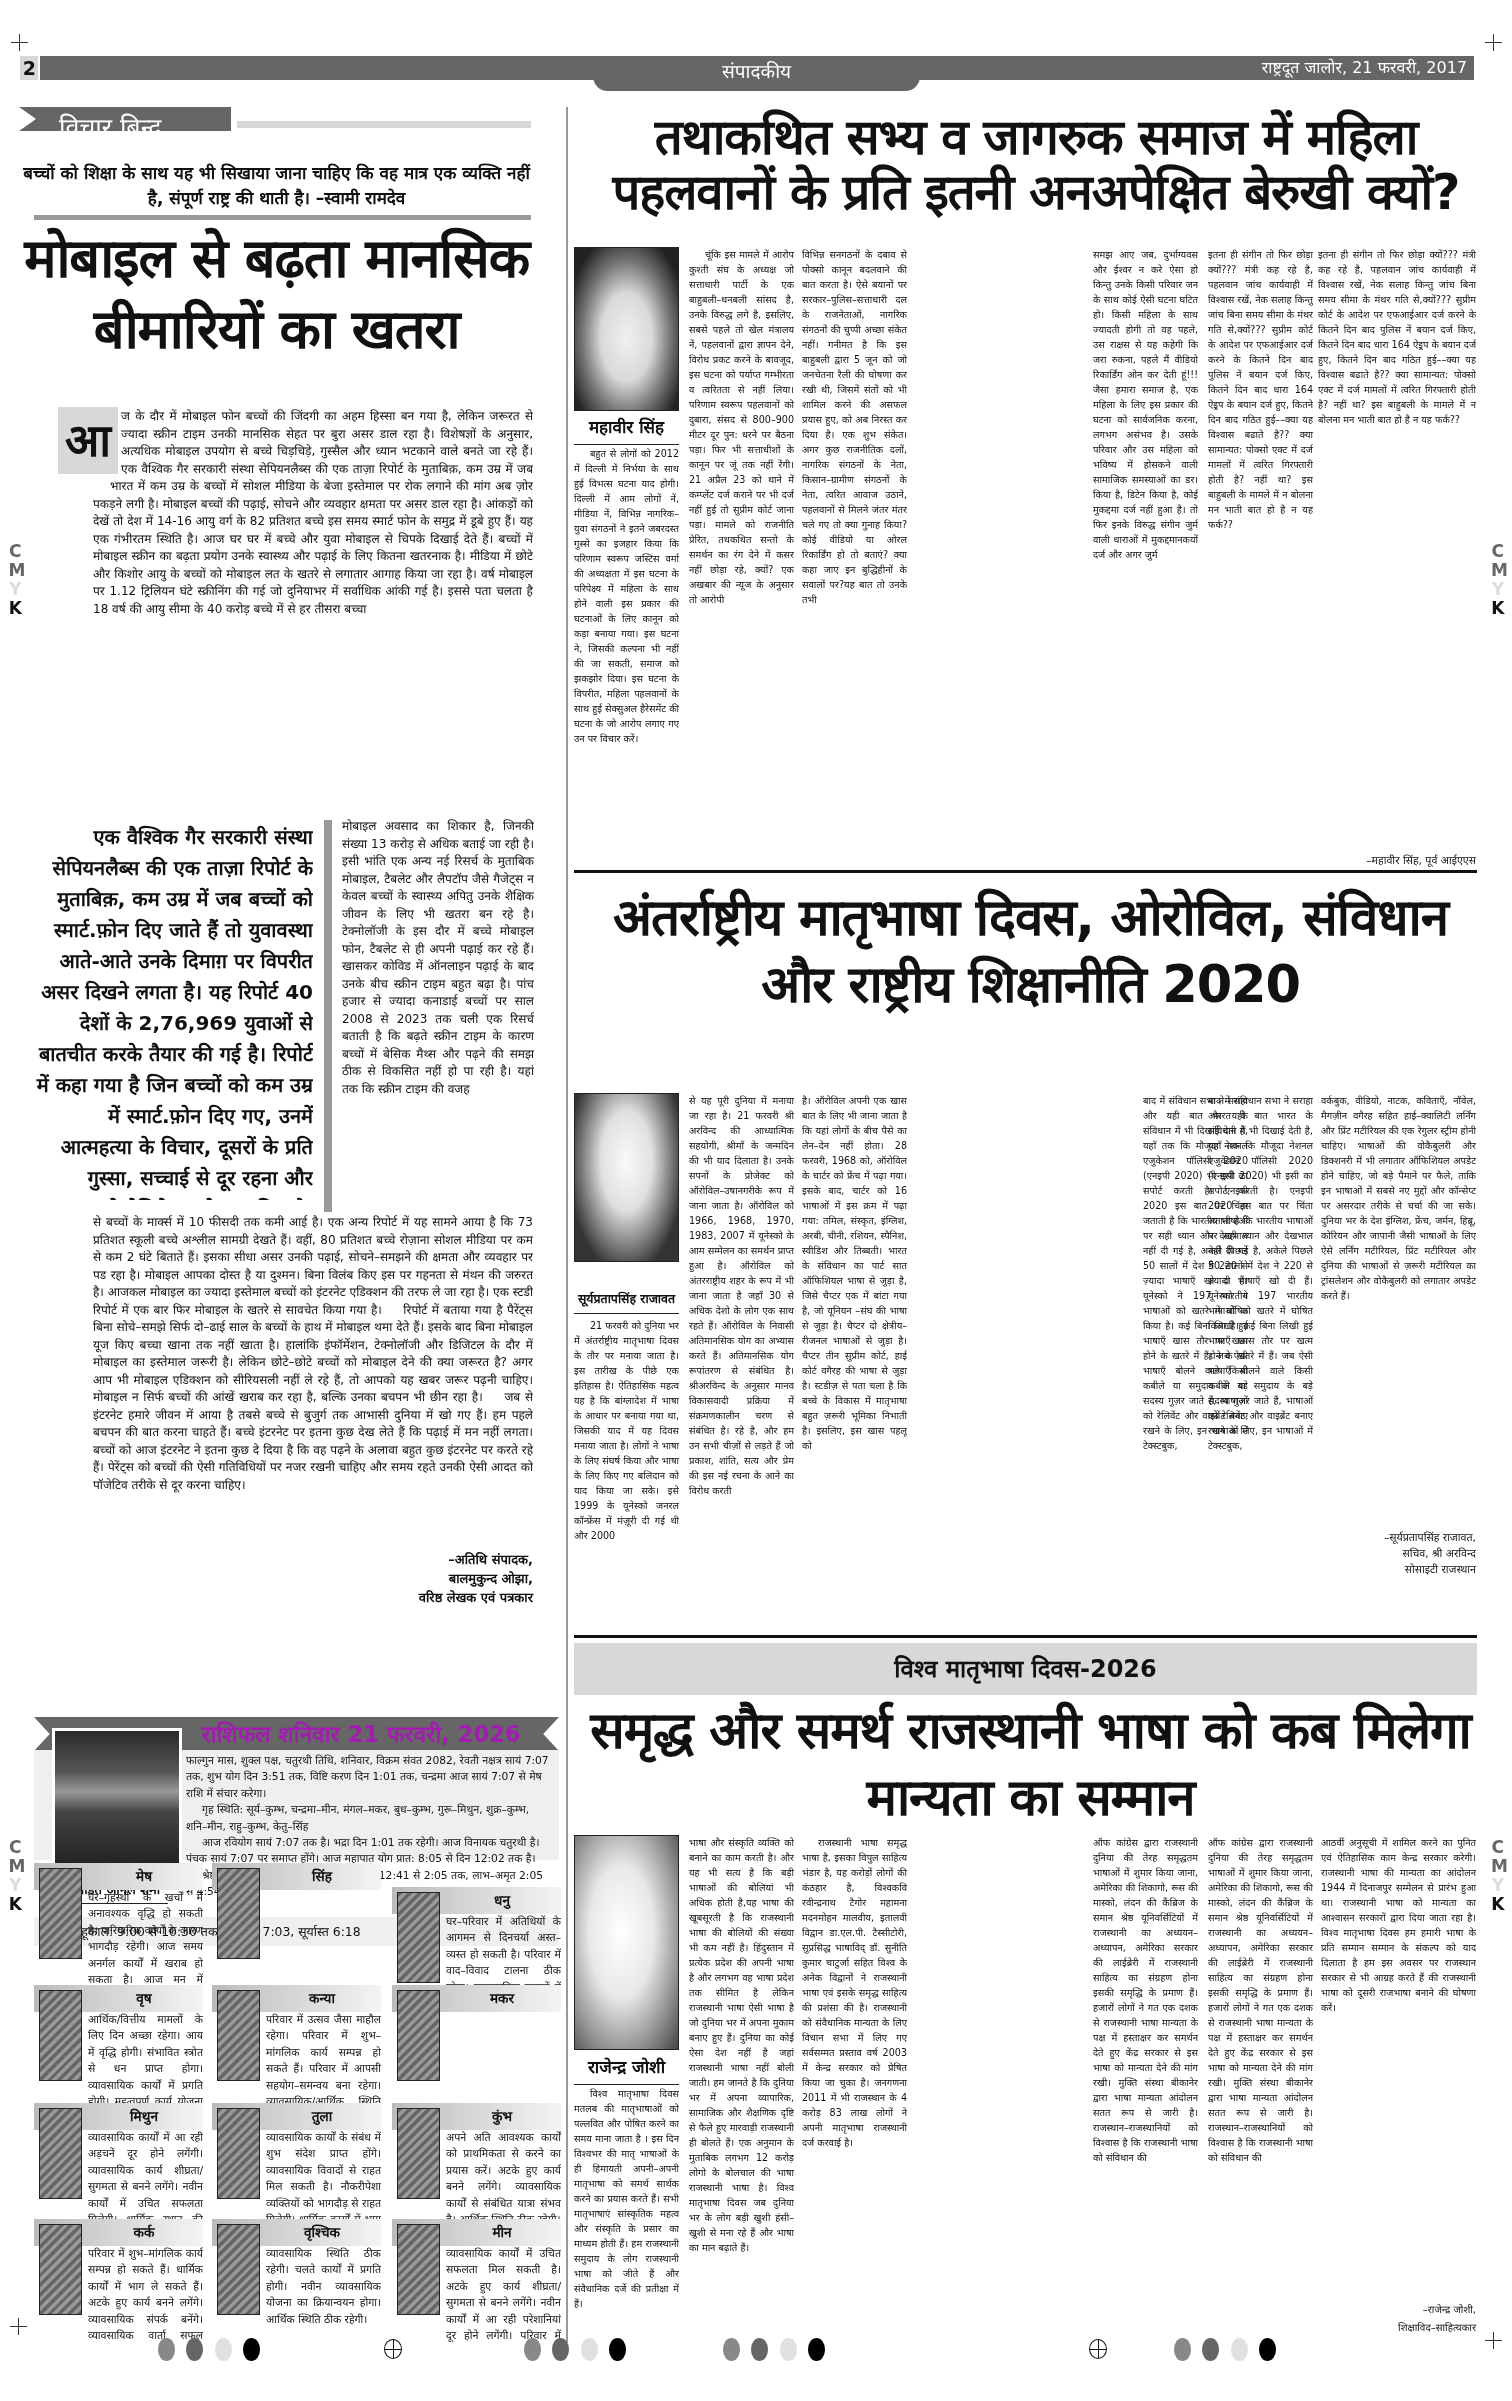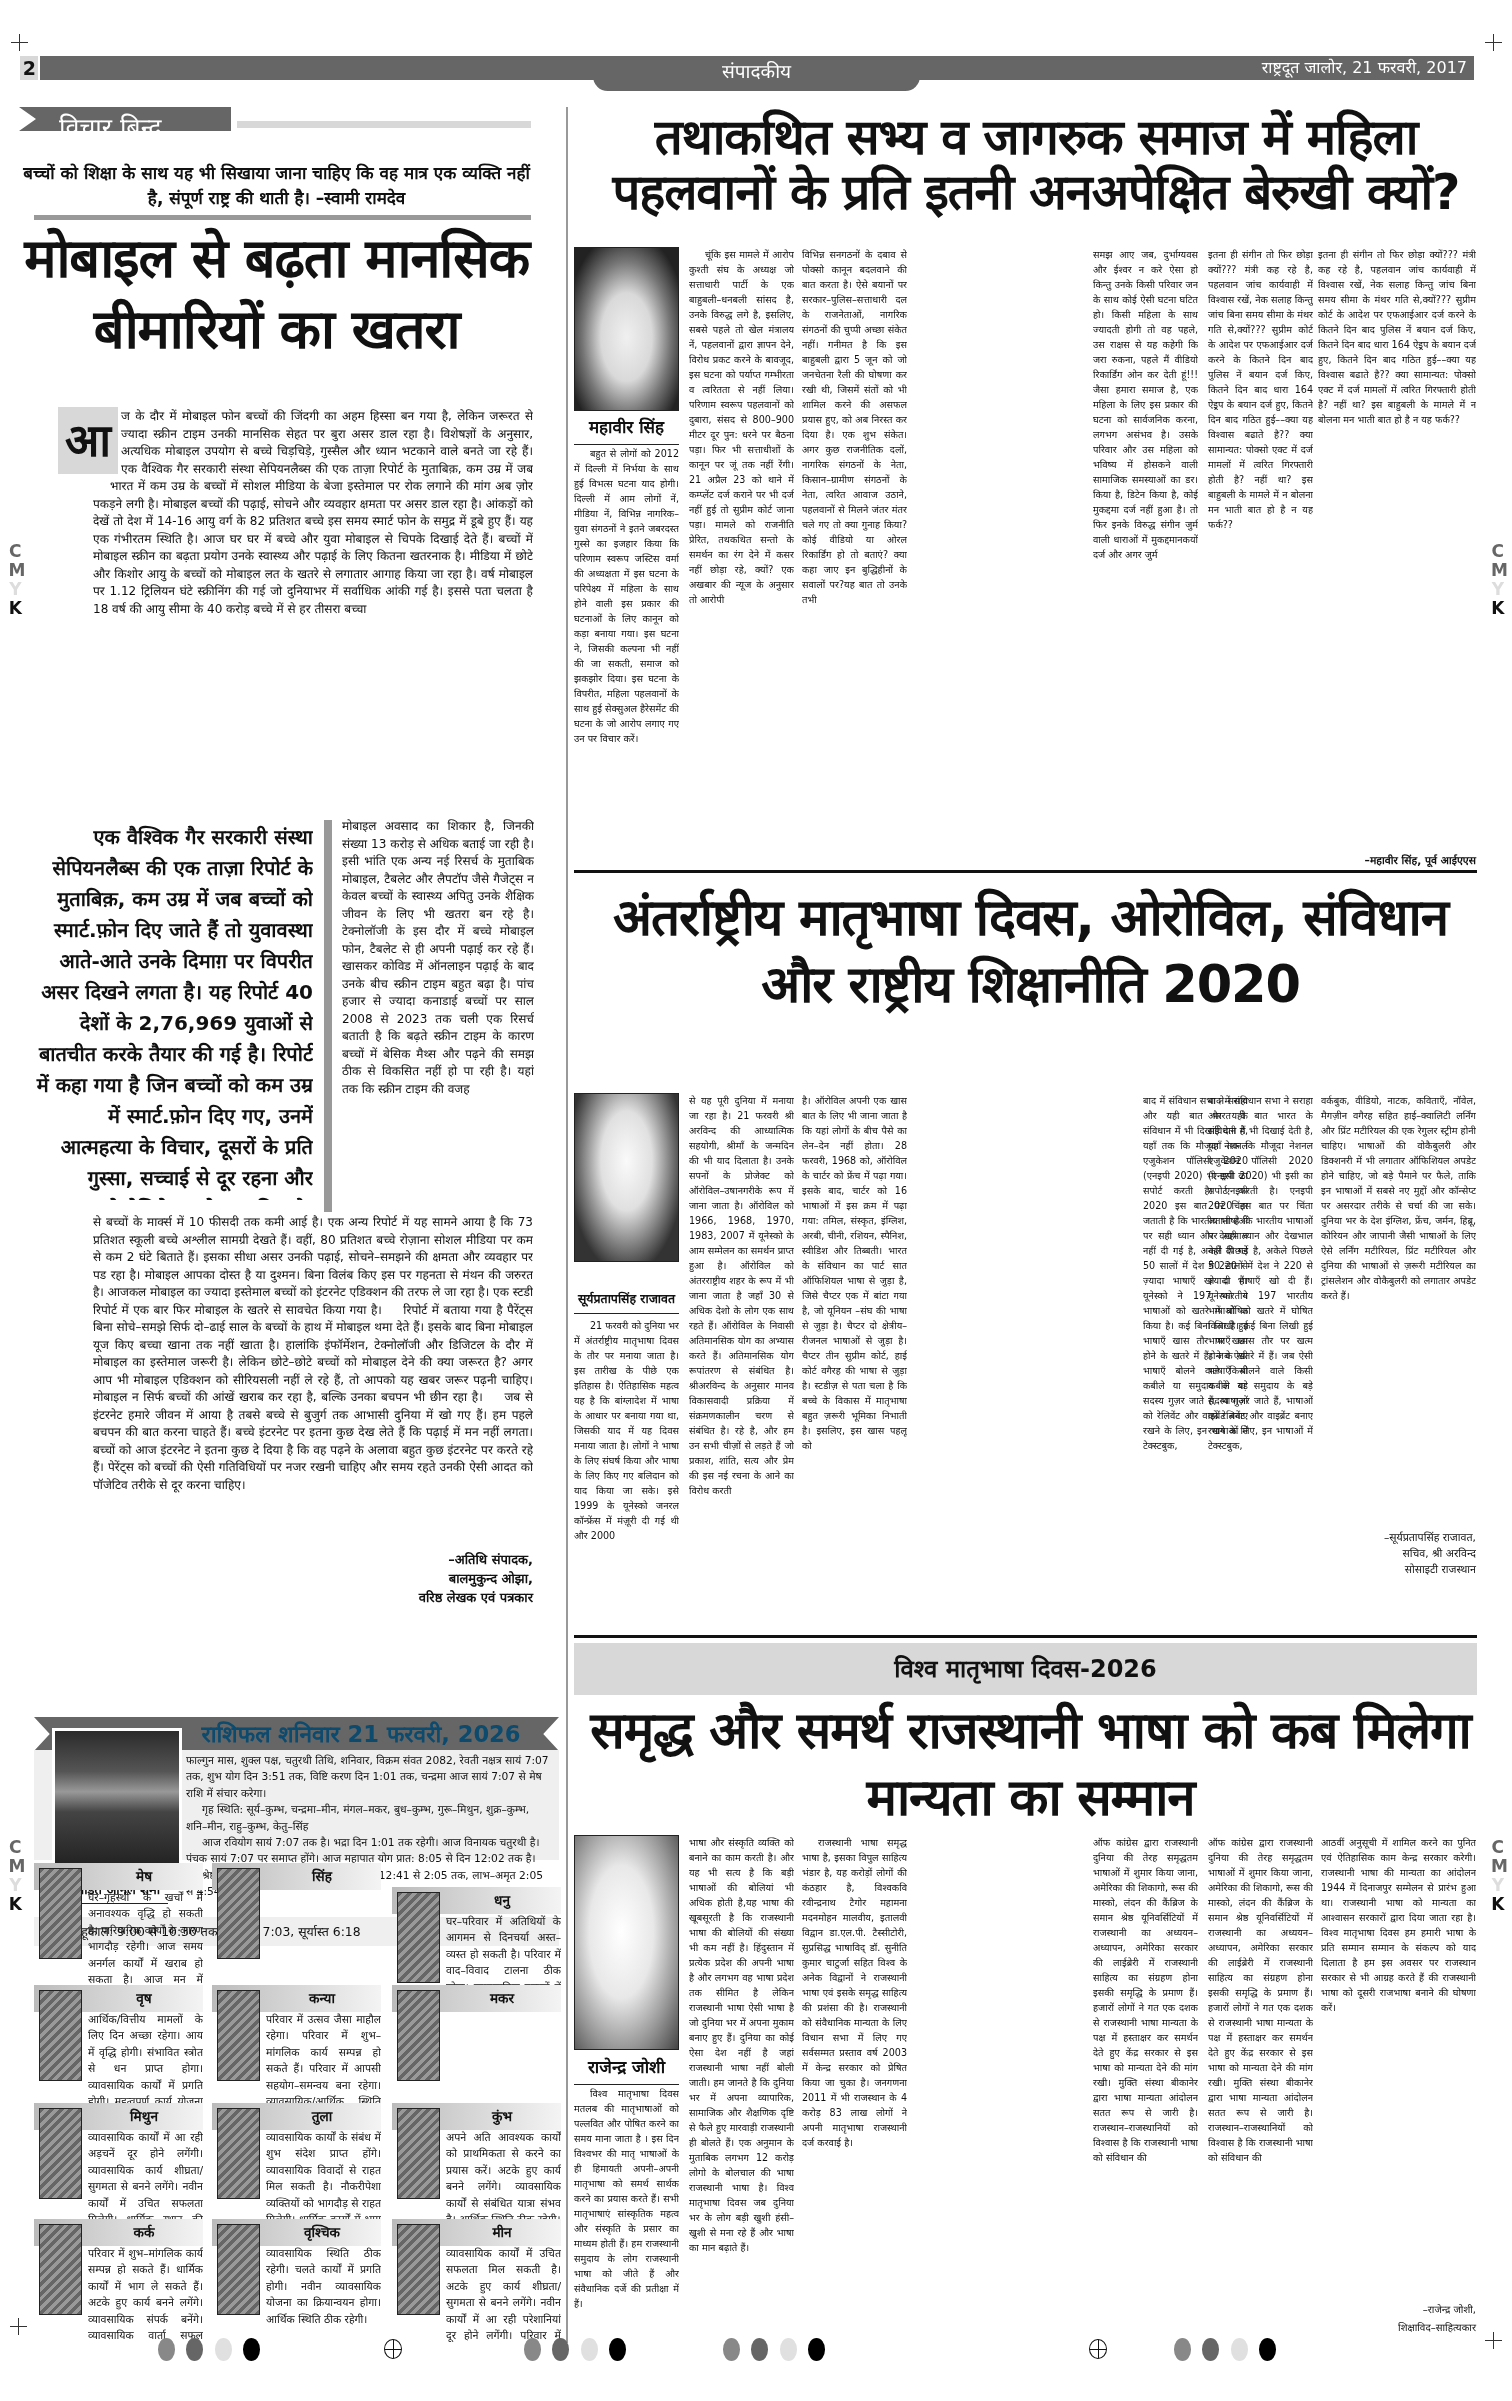--- a/index.html
+++ b/index.html
@@ -23,21 +23,21 @@
   .rule-grey { height: 4.5px; background: #999; }
   .h-left { left: 22.6px; top: 223px; width: 508px; text-align: center; font-size: 54px; font-weight: bold; line-height: 71px; letter-spacing: -1.1px; }
   .dropcap { left: 58px; top: 407px; width: 60px; height: 67px; background: #d8d8d8; font-size: 45px; font-weight: bold; text-align: center; line-height: 67px; }
   .body-txt { font-size: 12px; line-height: 17.5px; text-align: justify; color: #111; }
   .pull-quote { font-size: 20px; font-weight: bold; line-height: 31px; text-align: right; }
   .pull-bar { background: #999; width: 8px; }
   .byline-r { text-align: right; font-weight: bold; font-size: 13px; line-height: 19px; }
 
   
   .rf-banner { left: 34px; top: 1717px; width: 525px; height: 34px; background: #666; clip-path: polygon(0 0,100% 0,97% 50%,100% 100%,0 100%,3% 50%); }
-  .rf-title { left: 186px; top: 1717px; width: 350px; text-align: center; color: #0c4a6e; font-size: 22.6px; line-height: 34px; font-weight: bold; }
+  .rf-title { left: 186px; top: 1717px; width: 350px; text-align: center; color: #a21caf; font-size: 22.6px; line-height: 34px; font-weight: bold; }
   .rf-box { left: 34px; top: 1750px; width: 525px; height: 110px; background: #efefef; }
   .rf-photo { left: 52px; top: 1728px; width: 130px; height: 141px; background: linear-gradient(180deg,#2b2b2b 0%,#555 30%,#999 45%,#444 60%,#222 100%); border: 3.4px solid #fff; }
   .rf-panchang { left: 186px; top: 1753px; width: 367px; font-size: 10.7px; line-height: 16.4px; }
   .rf-pundit { left: 62px; top: 1880px; width: 113px; text-align: center; font-size: 13px; font-weight: bold; }
   .zodiac-card { position: absolute; width: 169px; }
   .zc-head { height: 27px; background: linear-gradient(90deg,#bbb,#f4f4f4); text-align: center; font-weight: bold; font-size: 13.6px; line-height: 27px; padding-left: 51px; }
   .zc-img { position: absolute; left: 4.5px; top: 4.5px; width: 43px; height: 91px; background: repeating-linear-gradient(135deg,#666 0 3.4px,#999 3.4px 6.8px); border: 1.7px solid #222; }
   .zc-text { font-size: 10.7px; line-height: 16.4px; text-align: justify; }
   .zc-text .indent { display: block; padding-left: 54px; }
 
@@ -216,21 +216,21 @@
 
 <div class="abs h-main" style="left:576px;top:110px;width:920px;font-size:49px;line-height:55px;">तथाकथित सभ्य व जागरुक समाज में महिला पहलवानों के प्रति इतनी अनअपेक्षित बेरुखी क्यों?</div>
 <div class="abs photo photo-1" style="left:574px;top:247px;width:105px;height:164px;"></div>
 <div class="abs author-name" style="left:574px;top:415px;width:105px;">महावीर सिंह</div>
 <div class="abs col-txt" style="left:574px;top:446px;width:105px;height:423px;overflow:hidden;text-indent:16px;"><span>बहुत से लोगों को 2012 में दिल्ली में निर्भया के साथ हुई विभत्स घटना याद होगी। दिल्ली में आम लोगों नें, मीडिया नें, विभिन्न नागरिक–युवा संगठनों ने इतने जबरदस्त गुस्से का इजहार किया कि परिणाम स्वरूप जस्टिस वर्मा की अध्यक्षता में इस घटना के परिपेक्ष्य में महिला के साथ होने वाली इस प्रकार की घटनाओं के लिए कानून को कड़ा बनाया गया। इस घटना ने, जिसकी कल्पना भी नहीं की जा सकती, समाज को झकझोर दिया। इस घटना के विपरीत, महिला पहलवानों के साथ हुई सेक्सुअल हैरेसमेंट की घटना के जो आरोप लगाए गए उन पर विचार करें।</span></div>
 <div class="abs col-txt" style="left:689px;top:247px;width:105px;height:621px;overflow:hidden;text-indent:16px;"><span>चूंकि इस मामले में आरोप कुश्ती संघ के अध्यक्ष जो सत्ताधारी पार्टी के एक बाहुबली–धनबली सांसद है, उनके विरुद्ध लगे है, इसलिए, सबसे पहले तो खेल मंत्रालय नें, पहलवानों द्वारा ज्ञापन देने, विरोध प्रकट करने के बावजूद, इस घटना को पर्याप्त गम्भीरता व त्वरितता से नहीं लिया। परिणाम स्वरूप पहलवानों को दुबारा, संसद से 800–900 मीटर दूर पुन: धरने पर बैठना पड़ा। फिर भी सत्ताधीशों के कानून पर जूं तक नहीं रेंगी। 21 अप्रैल 23 को थाने में कम्प्लेंट दर्ज कराने पर भी दर्ज नहीं हुई तो सुप्रीम कोर्ट जाना पड़ा। मामले को राजनीति प्रेरित, तथकथित सन्तो के समर्थन का रंग देने में कसर नहीं छोड़ा रहे, क्यों? एक अखबार की न्यूज के अनुसार तो आरोपी</span></div>
 <div class="abs col-txt" style="left:802px;top:247px;width:105px;height:621px;overflow:hidden;"><span>विभिन्न सनगठनों के दबाव से पोक्सो कानून बदलवाने की बात करता है। ऐसे बयानों पर सरकार–पुलिस–सत्ताधारी दल के राजनेताओं, नागरिक संगठनों की चुप्पी अच्छा संकेत नहीं। गनीमत है कि इस बाहुबली द्वारा 5 जून को जो जनचेतना रैली की घोषणा कर रखी थी, जिसमें संतों को भी शामिल करने की असफल प्रयास हुए, को अब निरस्त कर दिया है। एक शुभ संकेत। अगर कुछ राजनीतिक दलों, नागरिक संगठनों के नेता, किसान–ग्रामीण संगठनों के नेता, त्वरित आवाज उठाने, पहलवानों से मिलने जंतर मंतर चले गए तो क्या गुनाह किया? कोई वीडियो या ओरल रिकार्डिंग हो तो बताएं? क्या कहा जाए इन बुद्धिहीनों के सवालों पर?यह बात तो उनके तभी</span></div>
 <div class="abs col-txt" style="left:1093px;top:247px;width:105px;height:621px;overflow:hidden;"><span>समझ आए जब, दुर्भाग्यवस और ईश्वर न करे ऐसा हो किन्तु उनके किसी परिवार जन के साथ कोई ऐसी घटना घटित हो। किसी महिला के साथ ज्यादती होगी तो वह पहले, उस राक्षस से यह कहेगी कि जरा रुकना, पहले मैं वीडियो रिकार्डिंग ओन कर देती हूं!!! जैसा हमारा समाज है, एक महिला के लिए इस प्रकार की घटना को सार्वजनिक करना, लगभग असंभव है। उसके परिवार और उस महिला को भविष्य में होसकने वाली सामाजिक समस्याओं का डर। किया है, डिटेन किया है, कोई मुकद्दमा दर्ज नहीं हुआ है। तो फिर इनके विरुद्ध संगीन जुर्म वाली धाराओं में मुकद्दमानकयों दर्ज और अगर जुर्म</span></div>
 <div class="abs col-txt" style="left:1208px;top:247px;width:105px;height:621px;overflow:hidden;"><span>इतना ही संगीन तो फिर छोड़ा क्यों??? मंत्री कह रहे है, पहलवान जांच कार्यवाही में विश्वास रखें, नेक सलाह किन्तु जांच बिना समय सीमा के मंथर गति से,क्यों??? सुप्रीम कोर्ट के आदेश पर एफआईआर दर्ज करने के कितने दिन बाद पुलिस नें बयान दर्ज किए, कितने दिन बाद धारा 164 ऐइ्रप के बयान दर्ज हुए, कितने दिन बाद गठित हुई––क्या यह विश्वास बढाते है?? क्या सामान्यत: पोक्सो एक्ट में दर्ज मामलों में त्वरित गिरफ्तारी होती है? नहीं था? इस बाहुबली के मामले में न बोलना मन भाती बात हो है न यह फर्क??</span></div>
 <div class="abs col-txt" style="left:1318px;top:247px;width:158px;height:604px;overflow:hidden;"><span>इतना ही संगीन तो फिर छोड़ा क्यों??? मंत्री कह रहे है, पहलवान जांच कार्यवाही में विश्वास रखें, नेक सलाह किन्तु जांच बिना समय सीमा के मंथर गति से,क्यों??? सुप्रीम कोर्ट के आदेश पर एफआईआर दर्ज करने के कितने दिन बाद पुलिस नें बयान दर्ज किए, कितने दिन बाद धारा 164 ऐइ्रप के बयान दर्ज हुए, कितने दिन बाद गठित हुई––क्या यह विश्वास बढाते है?? क्या सामान्यत: पोक्सो एक्ट में दर्ज मामलों में त्वरित गिरफ्तारी होती है? नहीं था? इस बाहुबली के मामले में न बोलना मन भाती बात हो है न यह फर्क??</span></div>
-<div class="abs" style="left:1321px;top:853px;width:155px;text-align:right;font-weight:bold;font-size:10.7px;">–महावीर सिंह, पूर्व आईएएस</div>
+<div class="abs" style="left:1321px;top:853px;width:155px;text-align:right;font-weight:normal;font-size:10.7px;">–महावीर सिंह, पूर्व आईएएस</div>
 <div class="abs rule-black" style="left:574px;top:870px;width:903px;"></div>
 
 <div class="abs h-main" style="left:576px;top:884px;width:909px;font-size:51px;line-height:67px;">अंतर्राष्ट्रीय मातृभाषा दिवस, ओरोविल, संविधान और राष्ट्रीय शिक्षानीति 2020</div>
 <div class="abs photo photo-2" style="left:574px;top:1093px;width:105px;height:169px;"></div>
 <div class="abs author-name" style="left:574px;top:1290px;width:105px;font-size:12.4px;">सूर्यप्रतापसिंह राजावत</div>
 <div class="abs col-txt" style="left:574px;top:1318px;width:105px;height:265px;overflow:hidden;text-indent:16px;"><span>21 फरवरी को दुनिया भर में अंतर्राष्ट्रीय मातृभाषा दिवस के तौर पर मनाया जाता है। इस तारीख के पीछे एक इतिहास है। ऐतिहासिक महत्व यह है कि बांग्लादेश में भाषा के आधार पर बनाया गया था, जिसकी याद में यह दिवस मनाया जाता है। लोगों ने भाषा के लिए संघर्ष किया और भाषा के लिए किए गए बलिदान को याद किया जा सके। इसे 1999 के यूनेस्को जनरल कॉन्फ्रेंस में मंज़ूरी दी गई थी और 2000</span></div>
 <div class="abs col-txt" style="left:689px;top:1093px;width:105px;height:491px;overflow:hidden;"><span>से यह पूरी दुनिया में मनाया जा रहा है। 21 फरवरी श्री अरविन्द की आध्यात्मिक सहयोगी, श्रीमाँ के जन्मदिन की भी याद दिलाता है। उनके सपनों के प्रोजेक्ट को ऑरोविल–उषानगरीके रूप में जाना जाता है। ऑरोविल को 1966, 1968, 1970, 1983, 2007 में यूनेस्को के आम सम्मेलन का समर्थन प्राप्त हुआ है। ऑरोविल को अंतरराष्ट्रीय शहर के रूप में भी जाना जाता है जहाँ 30 से अधिक देशो के लोग एक साथ रहते हैं। ऑरोविल के निवासी अतिमानसिक योग का अभ्यास करते हैं। अतिमानसिक योग रूपांतरण से संबंधित है। श्रीअरविन्द के अनुसार मानव विकासवादी प्रक्रिया में संक्रमणकालीन चरण से संबंधित है। रहे है, और हम उन सभी चीज़ों से लड़ते हैं जो प्रकाश, शांति, सत्य और प्रेम की इस नई रचना के आने का विरोध करती</span></div>
 <div class="abs col-txt" style="left:802px;top:1093px;width:105px;height:491px;overflow:hidden;"><span>है। ऑरोविल अपनी एक खास बात के लिए भी जाना जाता है कि यहां लोगों के बीच पैसे का लेन–देन नहीं होता। 28 फरवरी, 1968 को, ऑरोविल के चार्टर को फ्रेंच में पढ़ा गया। इसके बाद, चार्टर को 16 भाषाओं में इस क्रम में पढ़ा गया: तमिल, संस्कृत, इंग्लिश, अरबी, चीनी, रशियन, स्पैनिश, स्वीडिश और तिब्बती। भारत के संविधान का पार्ट सात ऑफिशियल भाषा से जुड़ा है, जिसे चैप्टर एक में बांटा गया है, जो यूनियन –संघ की भाषा से जुड़ा है। चैप्टर दो क्षेत्रीय–रीजनल भाषाओं से जुड़ा है। चैप्टर तीन सुप्रीम कोर्ट, हाई कोर्ट वगैरह की भाषा से जुड़ा है। स्टडीज़ से पता चला है कि बच्चे के विकास में मातृभाषा बहुत ज़रूरी भूमिका निभाती है। इसलिए, इस खास पहलू को</span></div>
 <div class="abs col-txt" style="left:1143px;top:1093px;width:105px;height:491px;overflow:hidden;"><span>बाद में संविधान सभा ने सराहा और यही बात भारत के संविधान में भी दिखाई देती है, यहाँ तक कि मौजूदा नेशनल एजुकेशन पॉलिसी 2020 (एनइपी 2020) भी इसी का सपोर्ट करती है। एनइपी 2020 इस बात पर चिंता जताती है कि भारतीय भाषाओं पर सही ध्यान और देखभाल नहीं दी गई है, अकेले पिछले 50 सालों में देश ने 220 से ज़्यादा भाषाएँ खो दी हैं। यूनेस्को ने 197 भारतीय भाषाओं को खतरे में घोषित किया है। कई बिना लिखी हुई भाषाएँ खास तौर पर खत्म होने के खतरे में हैं। जब ऐसी भाषाएँ बोलने वाले किसी कबीले या समुदाय के बड़े सदस्य गुज़र जाते हैं, भाषाओं को रेलिवेंट और वाइब्रेंट बनाए रखने के लिए, इन भाषाओं में टेक्स्टबुक,</span></div>
 <div class="abs col-txt" style="left:1208px;top:1093px;width:105px;height:491px;overflow:hidden;"><span>बाद में संविधान सभा ने सराहा और यही बात भारत के संविधान में भी दिखाई देती है, यहाँ तक कि मौजूदा नेशनल एजुकेशन पॉलिसी 2020 (एनइपी 2020) भी इसी का सपोर्ट करती है। एनइपी 2020 इस बात पर चिंता जताती है कि भारतीय भाषाओं पर सही ध्यान और देखभाल नहीं दी गई है, अकेले पिछले 50 सालों में देश ने 220 से ज़्यादा भाषाएँ खो दी हैं। यूनेस्को ने 197 भारतीय भाषाओं को खतरे में घोषित किया है। कई बिना लिखी हुई भाषाएँ खास तौर पर खत्म होने के खतरे में हैं। जब ऐसी भाषाएँ बोलने वाले किसी कबीले या समुदाय के बड़े सदस्य गुज़र जाते हैं, भाषाओं को रेलिवेंट और वाइब्रेंट बनाए रखने के लिए, इन भाषाओं में टेक्स्टबुक,</span></div>

